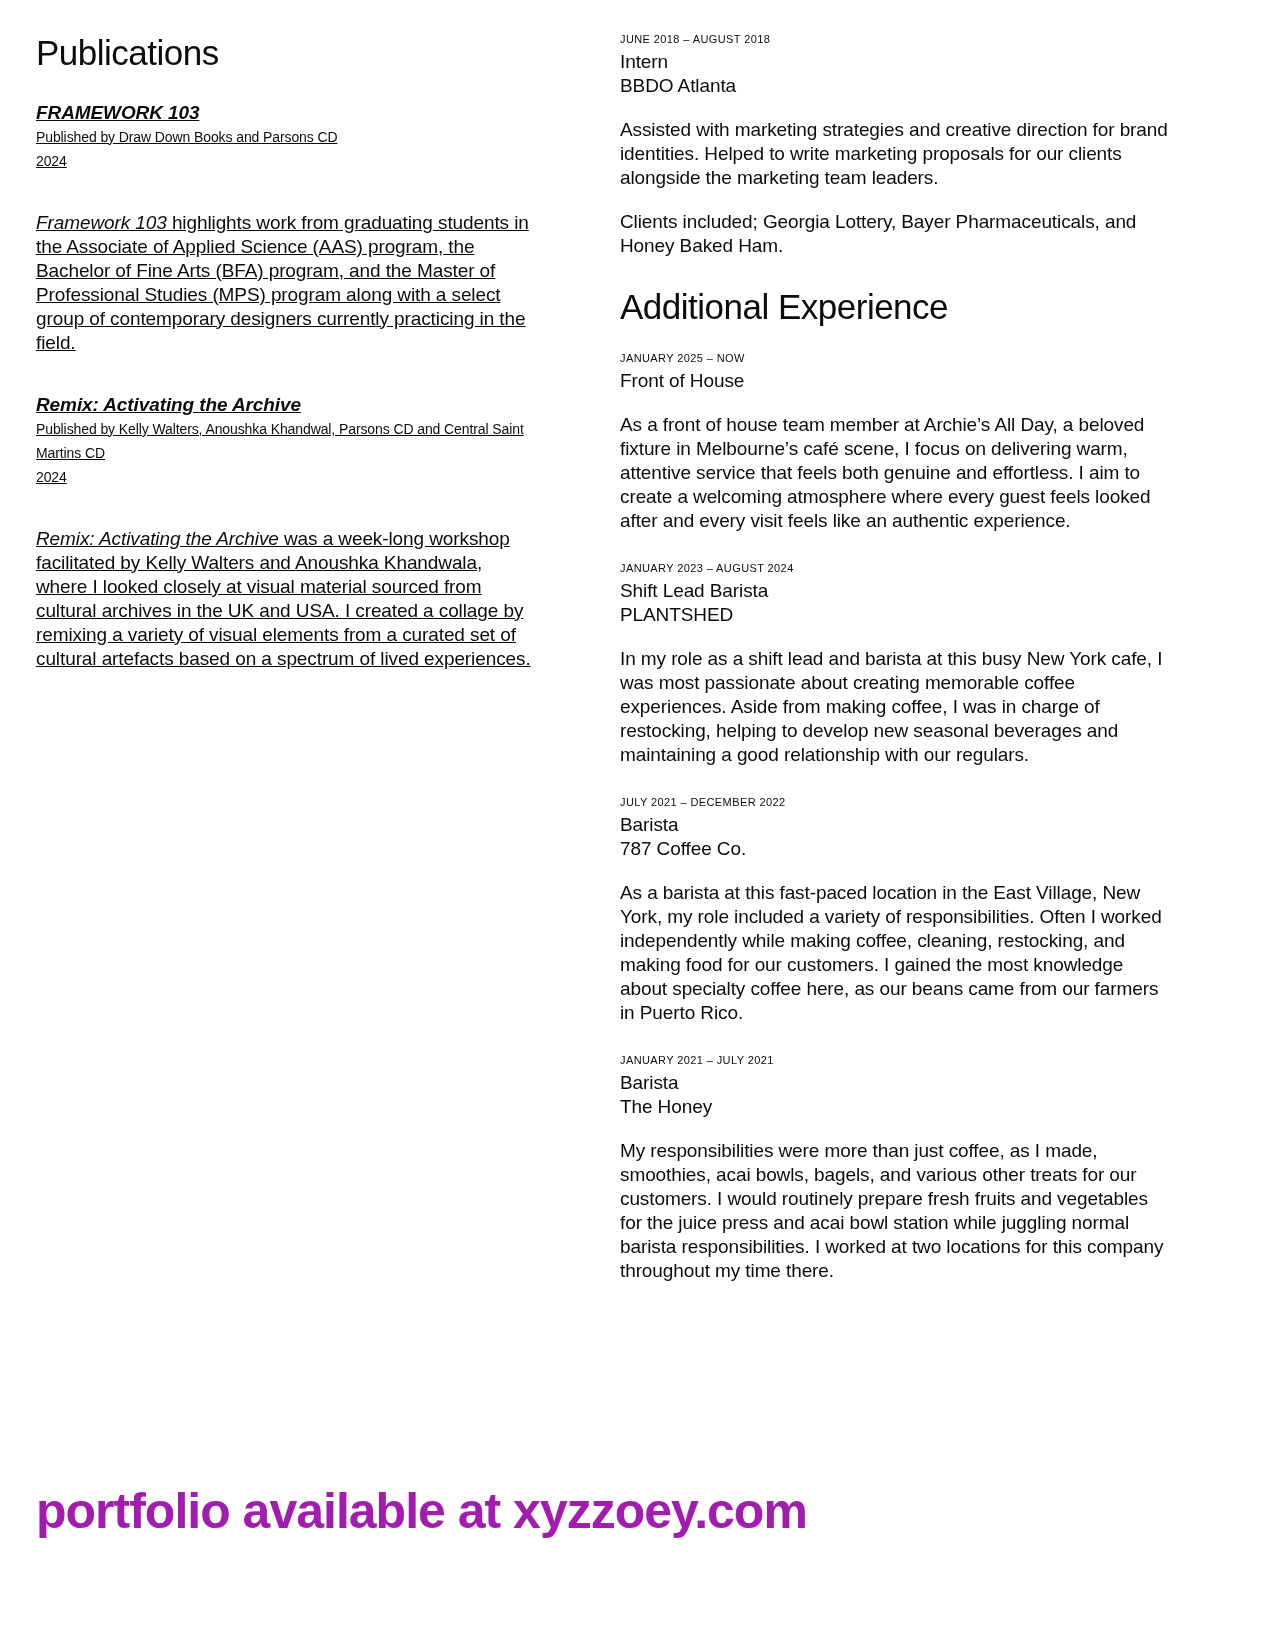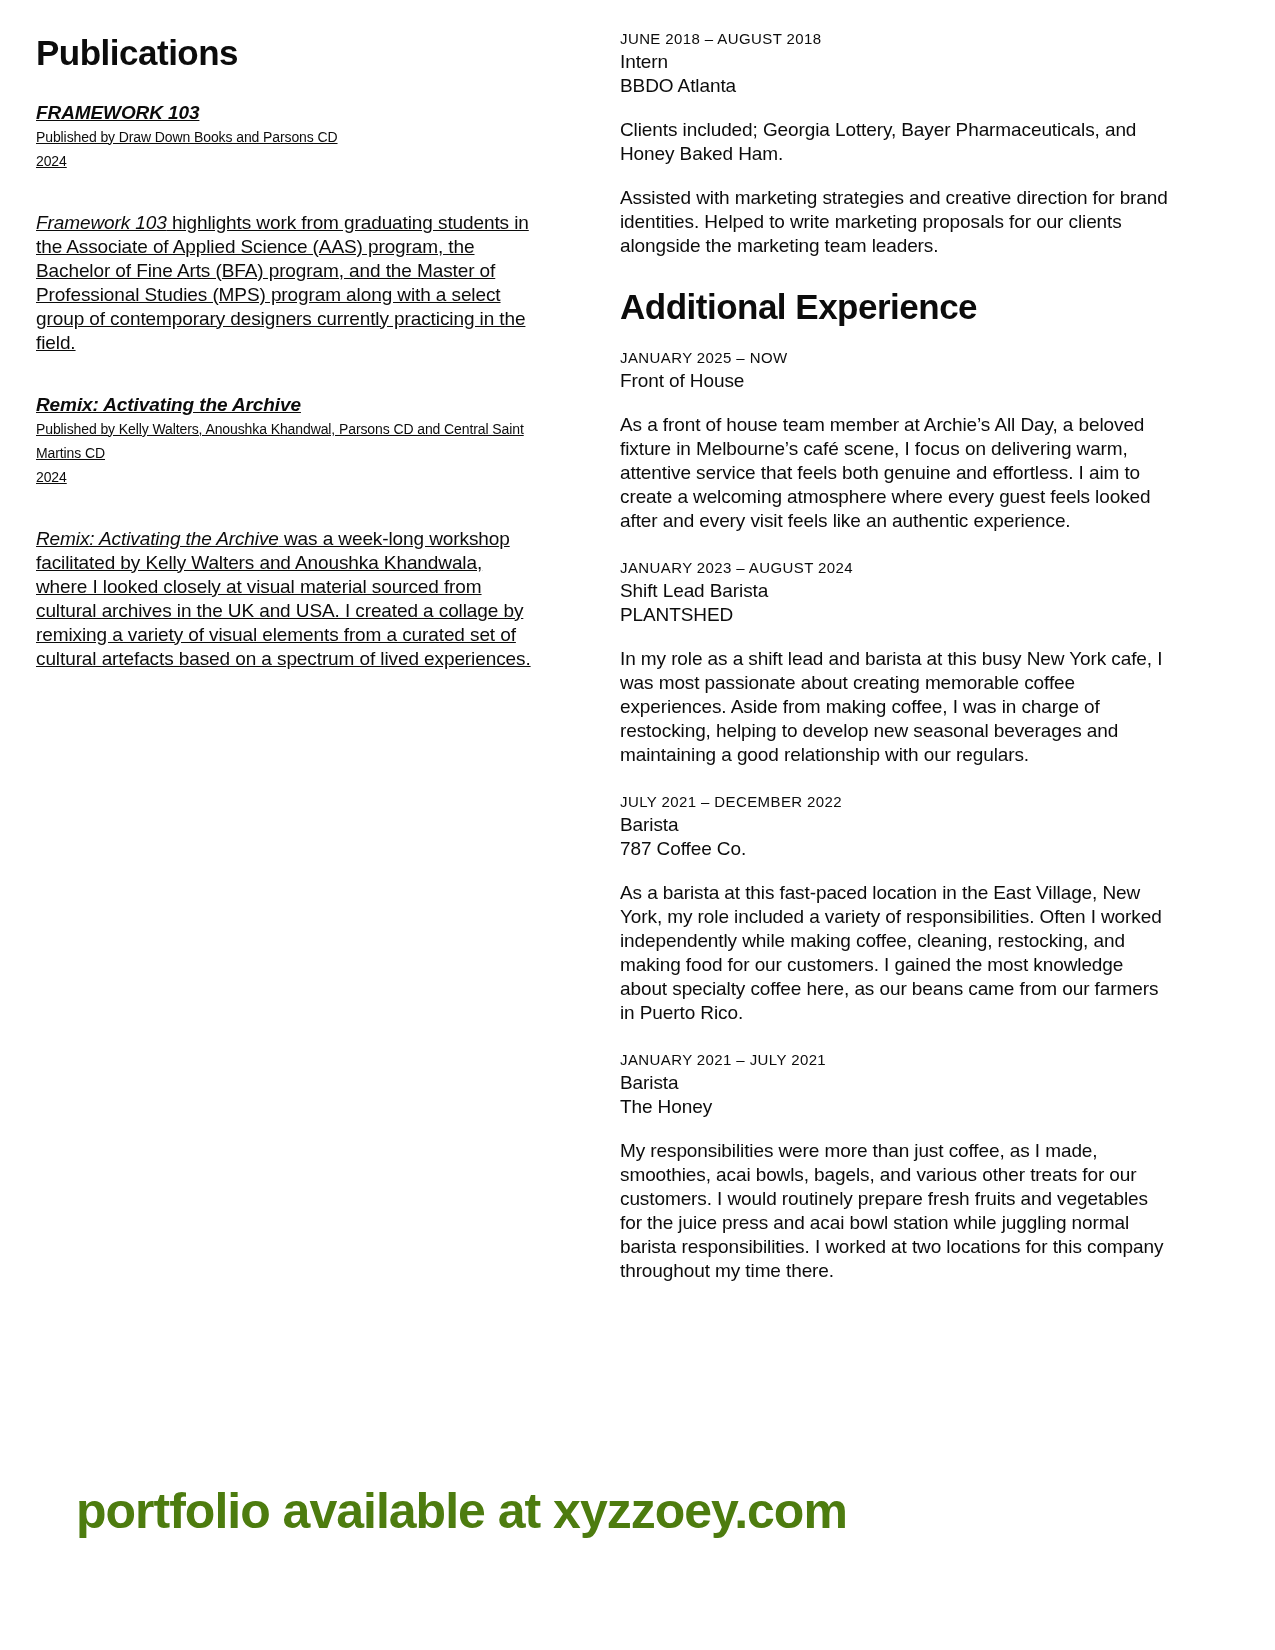--- a/index.html
+++ b/index.html
@@ -28,21 +28,21 @@
     width: 500px;
   }
   .col-right {
     position: absolute;
     left: 620px;
     top: 30px;
     width: 548px;
   }
   .section-heading {
     font-size: 35px;
-    font-weight: 700;
+    font-weight: 400;
     letter-spacing: -0.5px;
     margin: 0 0 28px 0;
     line-height: 1.1;
   }
   .section-heading.additional {
     margin-top: 30px;
     margin-bottom: 22px;
   }
   .pub-title {
     font-size: 19px;
@@ -73,21 +73,21 @@
     margin-bottom: 38px;
     text-decoration: underline;
   }
   .pub-desc em {
     font-style: italic;
   }
   .job {
     margin-bottom: 26px;
   }
   .job-dates {
-    font-size: 15px;
+    font-size: 11px;
     line-height: 18px;
     letter-spacing: 0.4px;
     margin: 0 0 2px 0;
     text-transform: uppercase;
   }
   .job-title {
     font-size: 19px;
     font-weight: 400;
     line-height: 24px;
     margin: 0;
@@ -100,22 +100,21 @@
     letter-spacing: -0.1px;
   }
   .footer {
     position: absolute;
     left: 36px;
     top: 1484px;
     font-size: 50px;
     font-weight: 600;
     letter-spacing: -1px;
     line-height: 1.1;
-    color: #4d7c0f;
-    margin-left: 40px;
+    color: #a21caf;
   }
 </style>
 </head>
 <body>
 
 <div class="page">
 
   <section class="col-left">
     <h1 class="section-heading">Publications</h1>
 
@@ -133,22 +132,22 @@
       <p class="body-text pub-desc"><em>Remix: Activating the Archive</em><span> was a week-long workshop facilitated by Kelly Walters and Anoushka Khandwala, where I looked closely at visual material sourced from cultural archives in the UK and USA. I created a collage by remixing a variety of visual elements from a curated set of cultural artefacts based on a spectrum of lived experiences.</span></p>
     </article>
   </section>
 
   <section class="col-right">
 
     <div class="job">
       <p class="job-dates">JUNE 2018 – AUGUST 2018</p>
       <p class="job-title">Intern</p>
       <p class="job-company">BBDO Atlanta</p>
+      <p class="body-text">Assisted with marketing strategies and creative direction for brand identities. Helped to write marketing proposals for our clients alongside the marketing team leaders.</p>
       <p class="body-text">Clients included; Georgia Lottery, Bayer Pharmaceuticals, and Honey Baked Ham.</p>
-      <p class="body-text">Assisted with marketing strategies and creative direction for brand identities. Helped to write marketing proposals for our clients alongside the marketing team leaders.</p>
     </div>
 
     <h1 class="section-heading additional">Additional Experience</h1>
 
     <div class="job">
       <p class="job-dates">JANUARY 2025 – NOW</p>
       <p class="job-title">Front of House</p>
       <p class="body-text">As a front of house team member at Archie’s All Day, a beloved fixture in Melbourne’s café scene, I focus on delivering warm, attentive service that feels both genuine and effortless. I aim to create a welcoming atmosphere where every guest feels looked after and every visit feels like an authentic experience.</p>
     </div>
 

